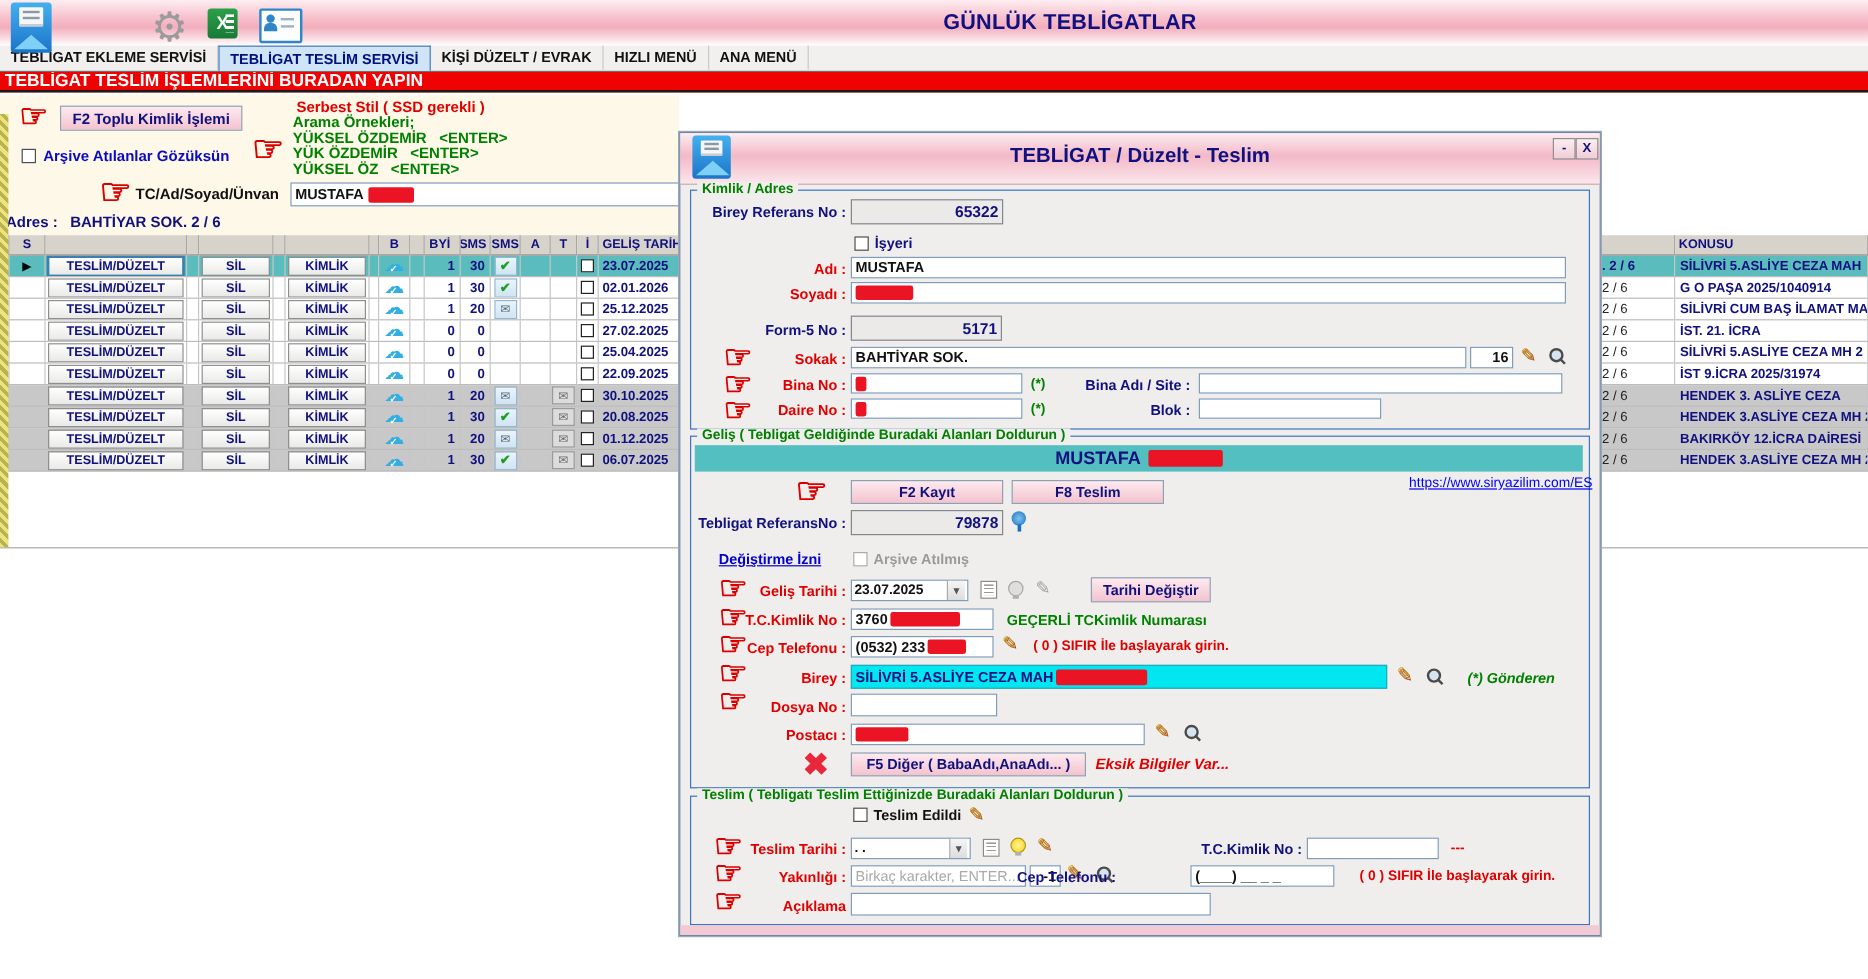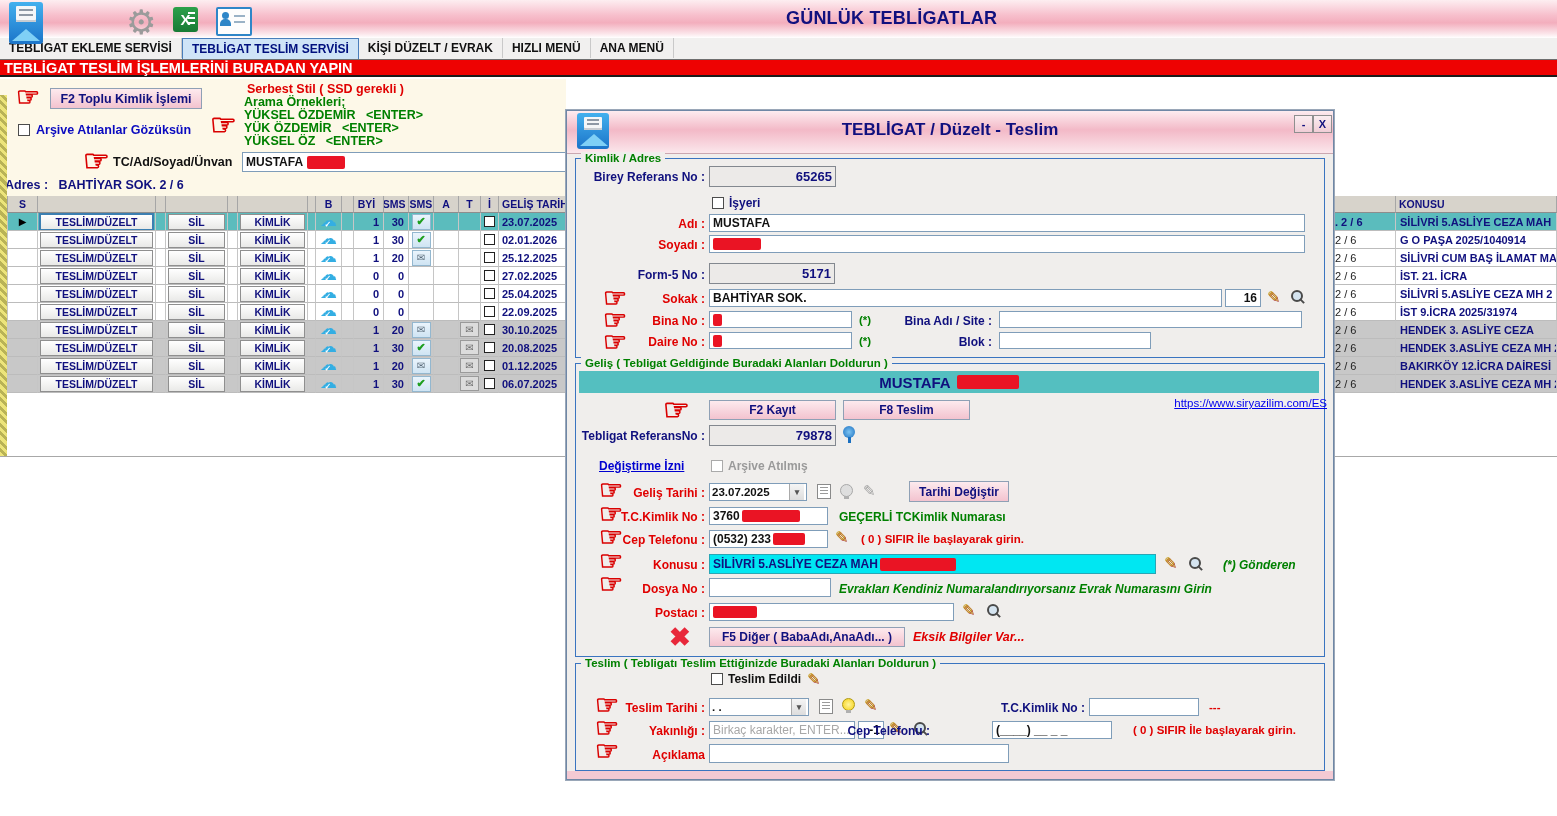--- a/index.html
+++ b/index.html
@@ -573,21 +573,21 @@
         <span class="flap"></span>
     </div>
     <div id="dlgtitletext" class="abs">TEBLİGAT / Düzelt - Teslim</div>
     <div class="abs winbtn" style="left:727px;top:4px">-</div>
     <div class="abs winbtn" style="left:746px;top:4px">X</div>
 
     <div class="abs grp" style="left:8px;top:47px;width:748px;height:198px"></div>
     <span class="abs leg" style="left:14px;top:41px">Kimlik / Adres</span>
 
     <span class="abs nl" style="left:4px;top:59px">Birey Referans No :</span>
-    <div class="abs inp gray" style="left:142px;top:55px;width:127px;height:21px">65265</div>
+    <div class="abs inp gray" style="left:142px;top:55px;width:127px;height:21px">65322</div>
     <span class="abs chk" style="left:145px;top:86px"></span>
     <span class="abs" style="left:162px;top:85px;color:#10107e;font-weight:bold;font-size:12px">İşyeri</span>
 
     <span class="abs rl" style="left:4px;top:106px">Adı :</span>
     <div class="abs inp" style="left:142px;top:103px;width:596px;height:18px">MUSTAFA</div>
     <span class="abs rl" style="left:4px;top:127px">Soyadı :</span>
     <div class="abs inp" style="left:142px;top:124px;width:596px;height:18px">
       <span class="redact" style="width:48px;height:12px"></span>
     </div>
 
@@ -662,33 +662,32 @@
     <span class="abs hand" style="left:32px;top:413px">☞</span>
     <span class="abs rl" style="left:4px;top:422px">Cep Telefonu :</span>
     <div class="abs inp" style="left:142px;top:419px;width:119px;height:18px">
       <span>(0532) 233</span>
       <span class="redact" style="width:32px;height:12px;margin-left:2px"></span>
     </div>
     <span class="abs pencil" style="left:268px;top:418px">✎</span>
     <span class="abs rhint" style="left:294px;top:422px">( 0 ) SIFIR İle başlayarak girin.</span>
 
     <span class="abs hand" style="left:32px;top:437px">☞</span>
-    <span class="abs rl" style="left:4px;top:447px">Konusu :</span>
+    <span class="abs rl" style="left:4px;top:447px">Birey :</span>
     <div class="abs inp" style="left:142px;top:443px;width:447px;height:20px;background:#00e7f2;border-color:#2aa6b5;color:#10107e;font-size:12px">
       <span>SİLİVRİ 5.ASLİYE CEZA MAH</span>
       <span class="redact" style="width:76px;height:13px;margin-left:2px"></span>
     </div>
     <span class="abs pencil" style="left:597px;top:444px">✎</span>
     <span class="abs mag" style="left:622px;top:446px"></span>
     <span class="abs ghint it" style="left:656px;top:447px;font-size:12px">(*) Gönderen</span>
 
     <span class="abs hand" style="left:32px;top:460px">☞</span>
     <span class="abs rl" style="left:4px;top:471px">Dosya No :</span>
     <div class="abs inp" style="left:142px;top:467px;width:122px;height:19px"></div>
-    <span class="abs ghint it" style="left:272px;top:471px;font-size:12px">Evrakları Kendiniz Numaralandırıyorsanız Evrak Numarasını Girin</span>
 
     <span class="abs rl" style="left:4px;top:495px">Postacı :</span>
     <div class="abs inp" style="left:142px;top:492px;width:245px;height:18px">
       <span class="redact" style="width:44px;height:12px"></span>
     </div>
     <span class="abs pencil" style="left:395px;top:491px">✎</span>
     <span class="abs mag" style="left:420px;top:493px"></span>
 
     <span class="abs xmark" style="left:102px;top:513px">✖</span>
     <div class="abs btnp" style="left:142px;top:516px;width:196px;height:20px">F5 Diğer ( BabaAdı,AnaAdı... )</div>

